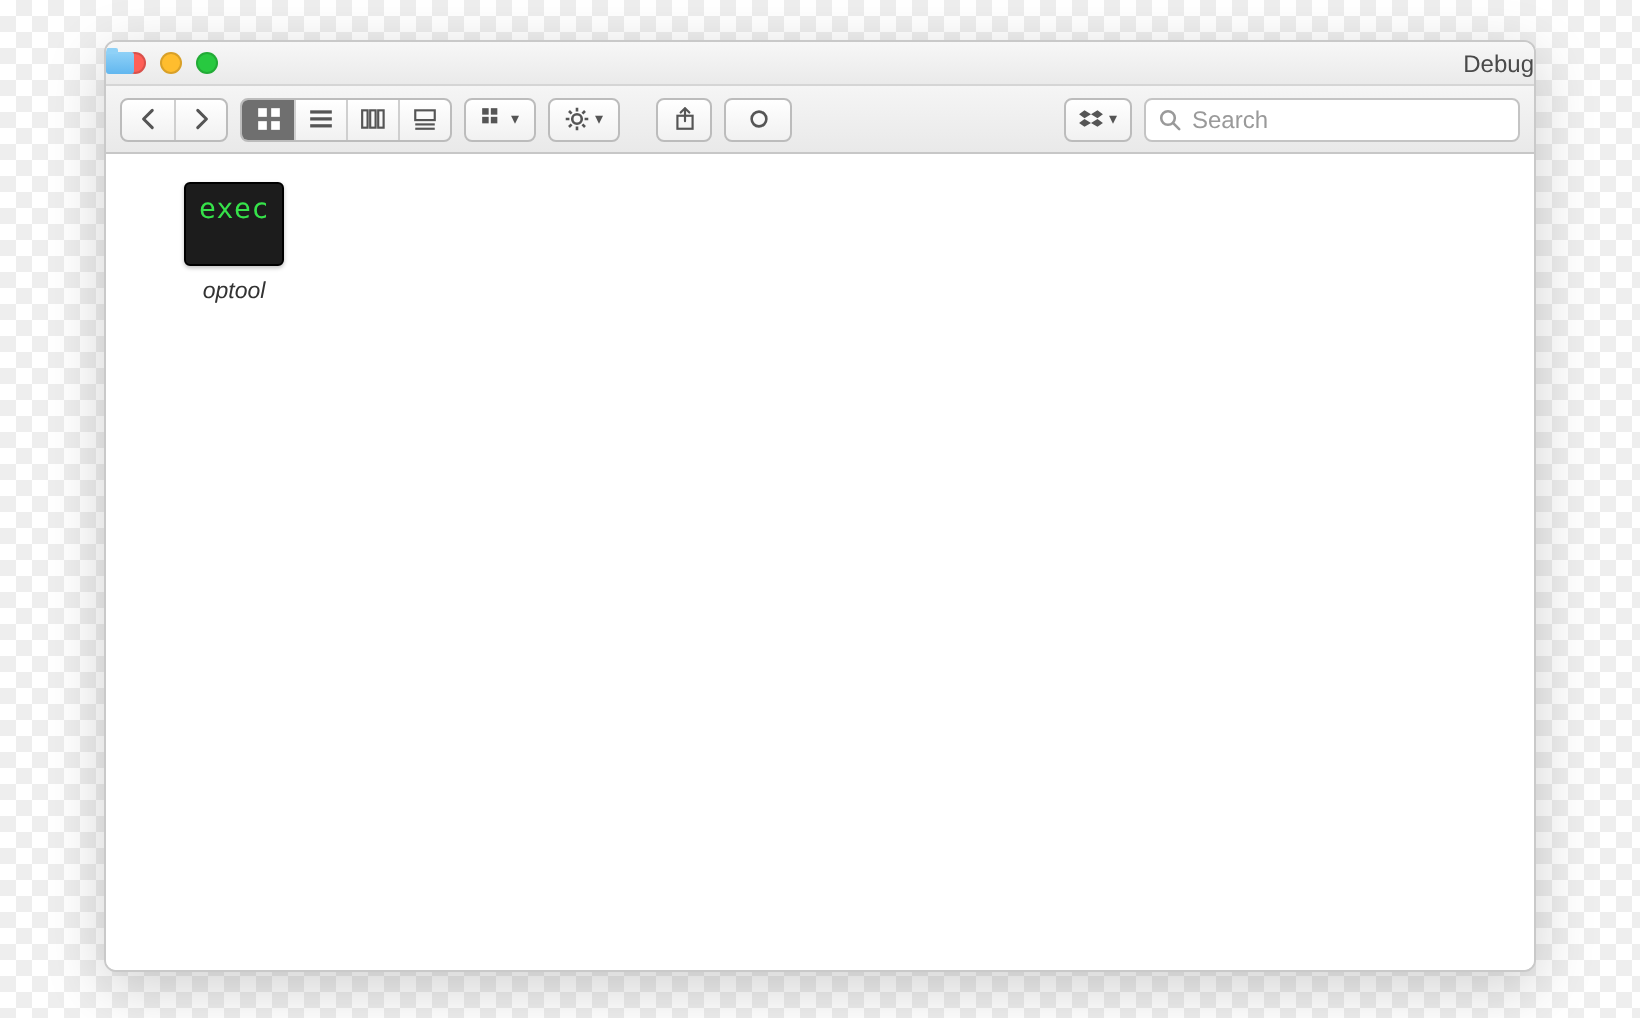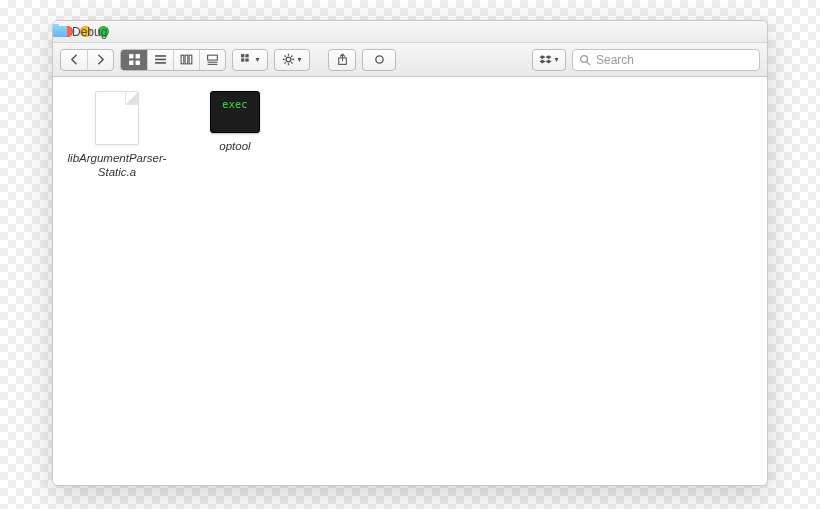--- a/index.html
+++ b/index.html
@@ -55,21 +55,21 @@
     border: 0.5px solid rgba(0,0,0,0.15);
   }
   .tl.close { background: #ff5f57; }
   .tl.min { background: #ffbd2e; }
   .tl.max { background: #28c940; }
   .title-center {
     position: absolute;
     left: 0; right: 0;
     display: flex;
     align-items: center;
-    justify-content: flex-start;
+    justify-content: space-between;
     gap: 5px;
     pointer-events: none;
     font-size: 12px;
     color: #4a4a4a;
   }
   .folder-mini {
     width: 14px; height: 11px;
     background: linear-gradient(#8fd1f7,#62b7ef);
     border-radius: 1.5px;
     position: relative;
@@ -183,21 +183,21 @@
     background:#1c1c1c;
     border:1px solid #000;
     border-radius:3px;
     position:relative;
     box-shadow:0 1px 2px rgba(0,0,0,0.25);
     padding:5px 6px;
   }
   .file-icon-exec .exec-text {
     color:#36e24a;
     font-family: Menlo, monospace;
-    font-size:10px;
+    font-size:14px;
     letter-spacing:0.3px;
   }
   .filename { word-break: break-word; max-width: 100%; font-style: italic; }
   .chev { font-size:8px; margin-left:2px; }
 </style>
 </head>
 <body>
 
 <div class="backdrop">
   <div class="window">
@@ -319,24 +319,20 @@
         <svg viewBox="0 0 12 12" width="12" height="12">
           <circle cx="5" cy="5" r="3.4" fill="none" stroke="currentColor" stroke-width="1.3"></circle>
             <line x1="7.6" y1="7.6" x2="10.6" y2="10.6" stroke="currentColor" stroke-width="1.3" stroke-linecap="round"></line>
         </svg>
         <input type="text" placeholder="Search" style="">
       </div>
     </div>
 
     <div class="content">
       <div class="file-item">
-        <div class="file-icon-doc"></div>
-        <div class="filename">libArgumentParser-Static.a</div>
-      </div>
-      <div class="file-item">
         <div class="file-icon-exec">
           <span class="exec-text">exec</span>
         </div>
         <div class="filename">optool</div>
       </div>
     </div>
 
   </div>
 </div>
 

